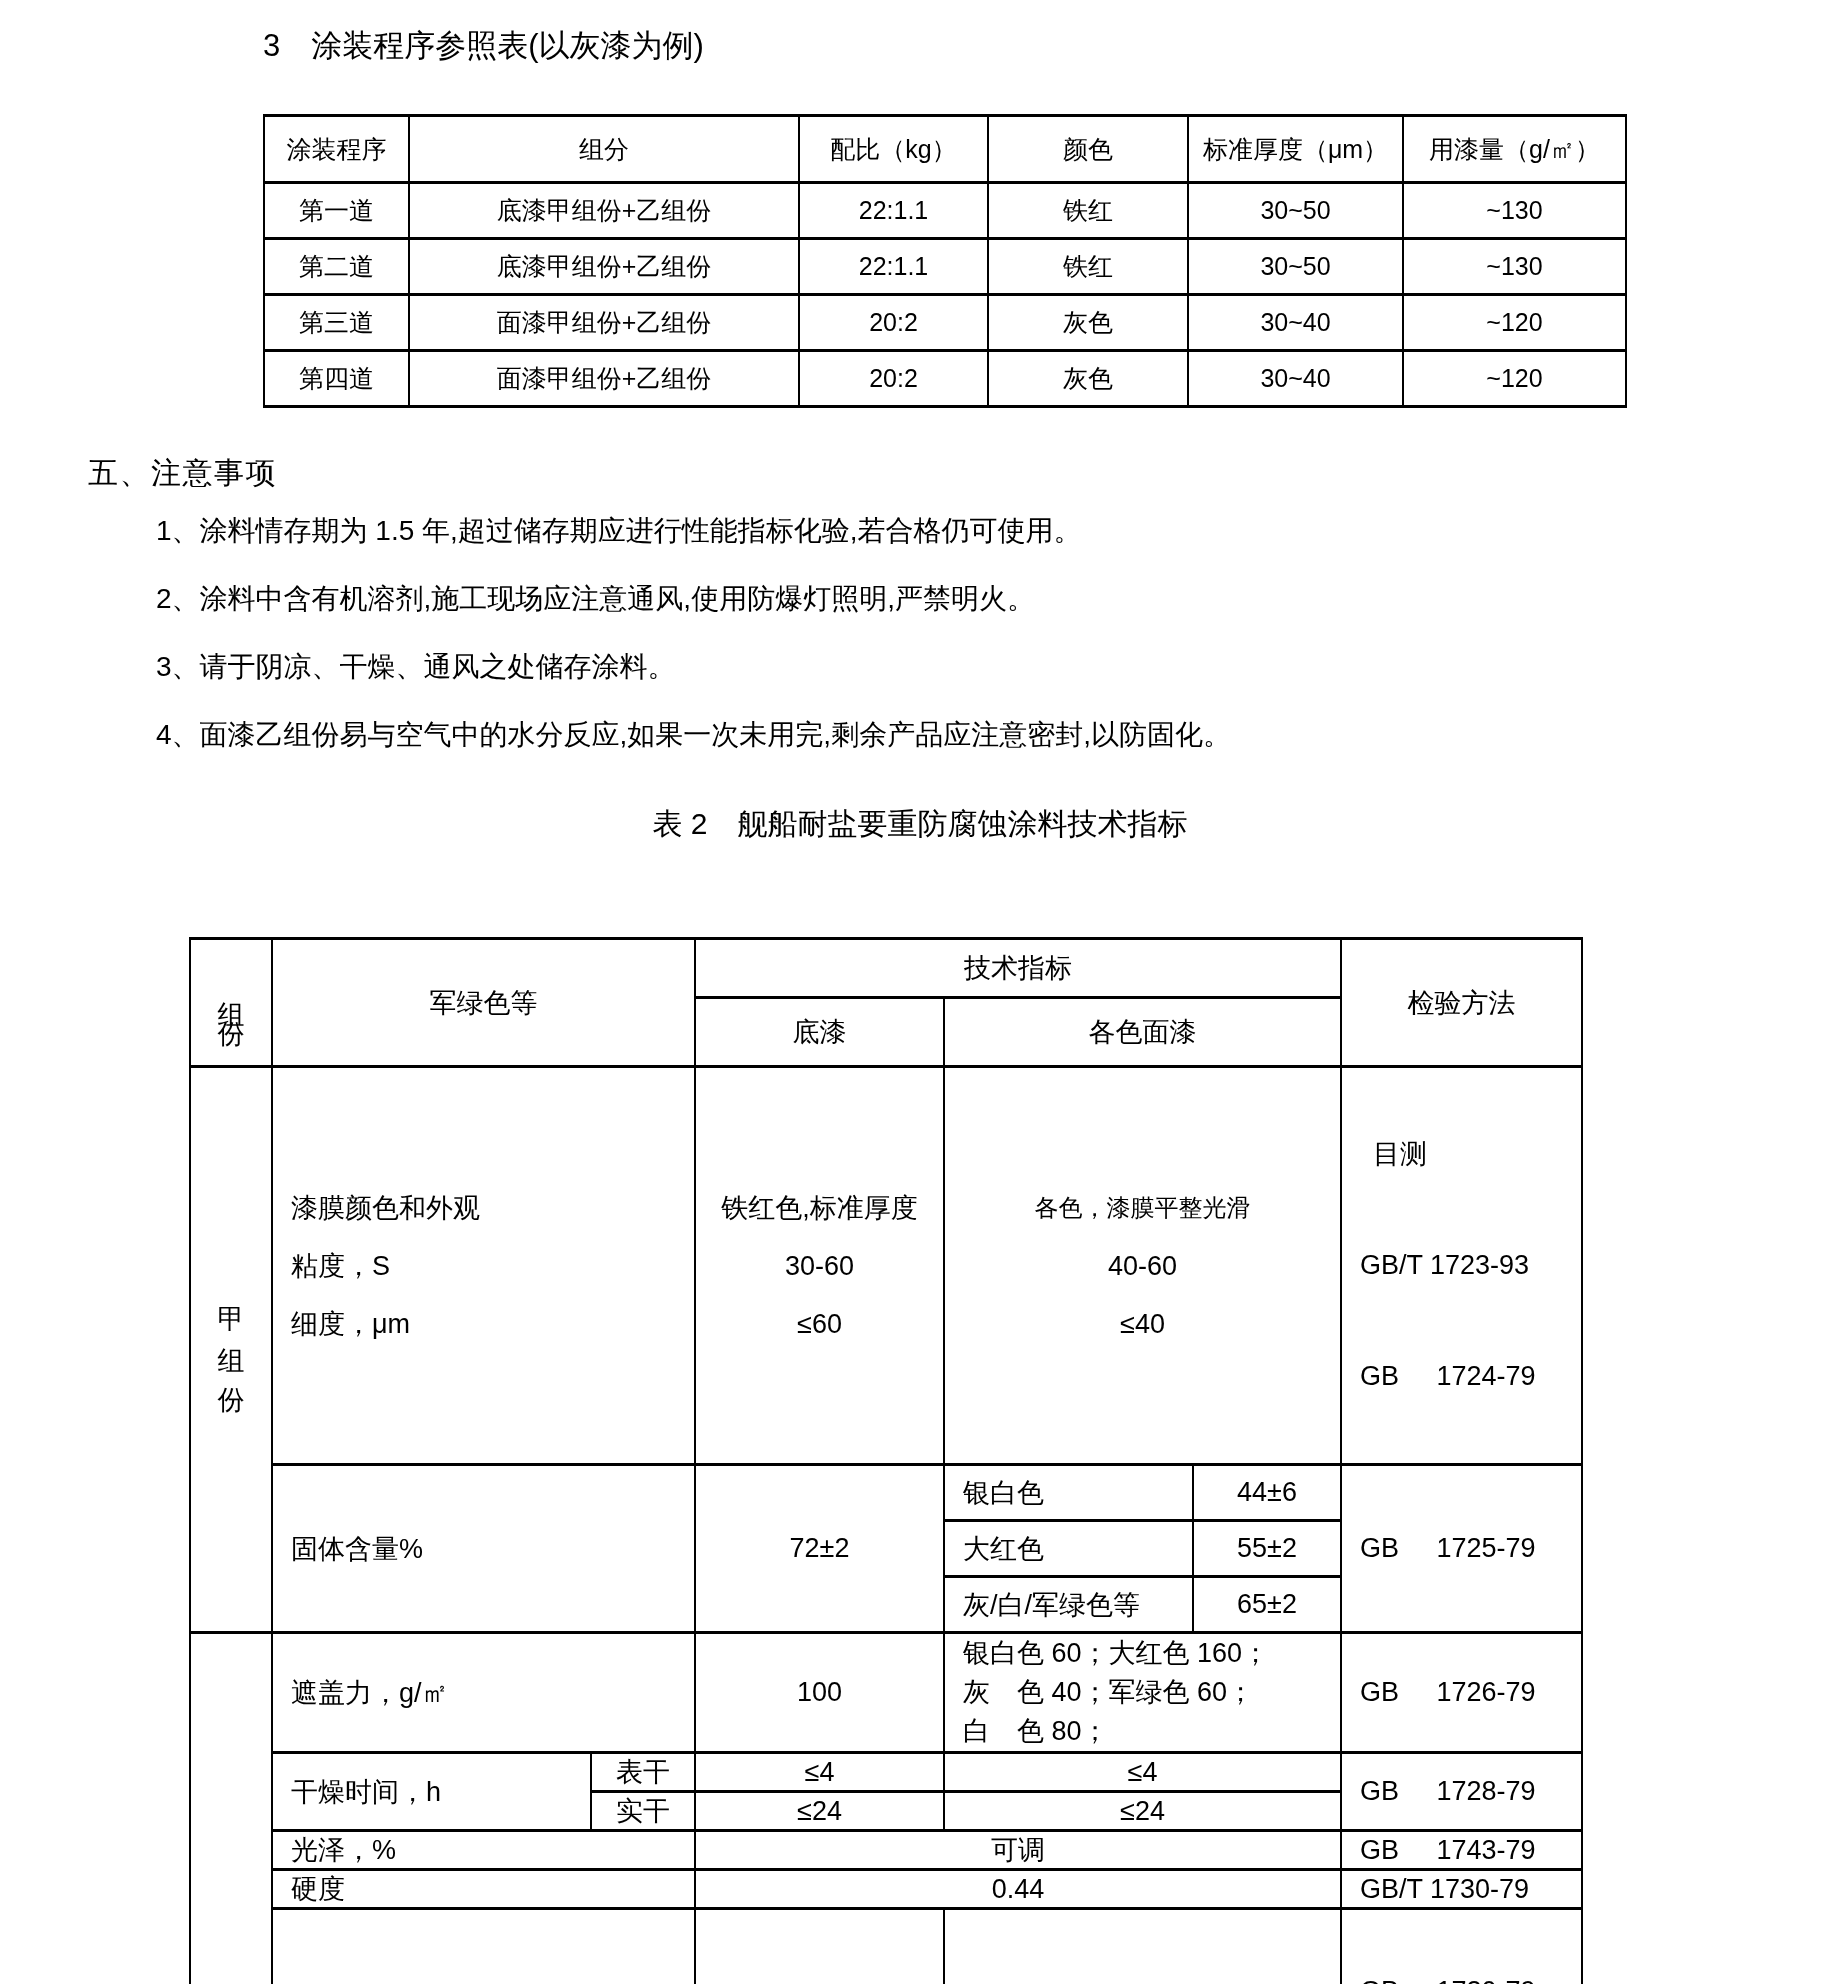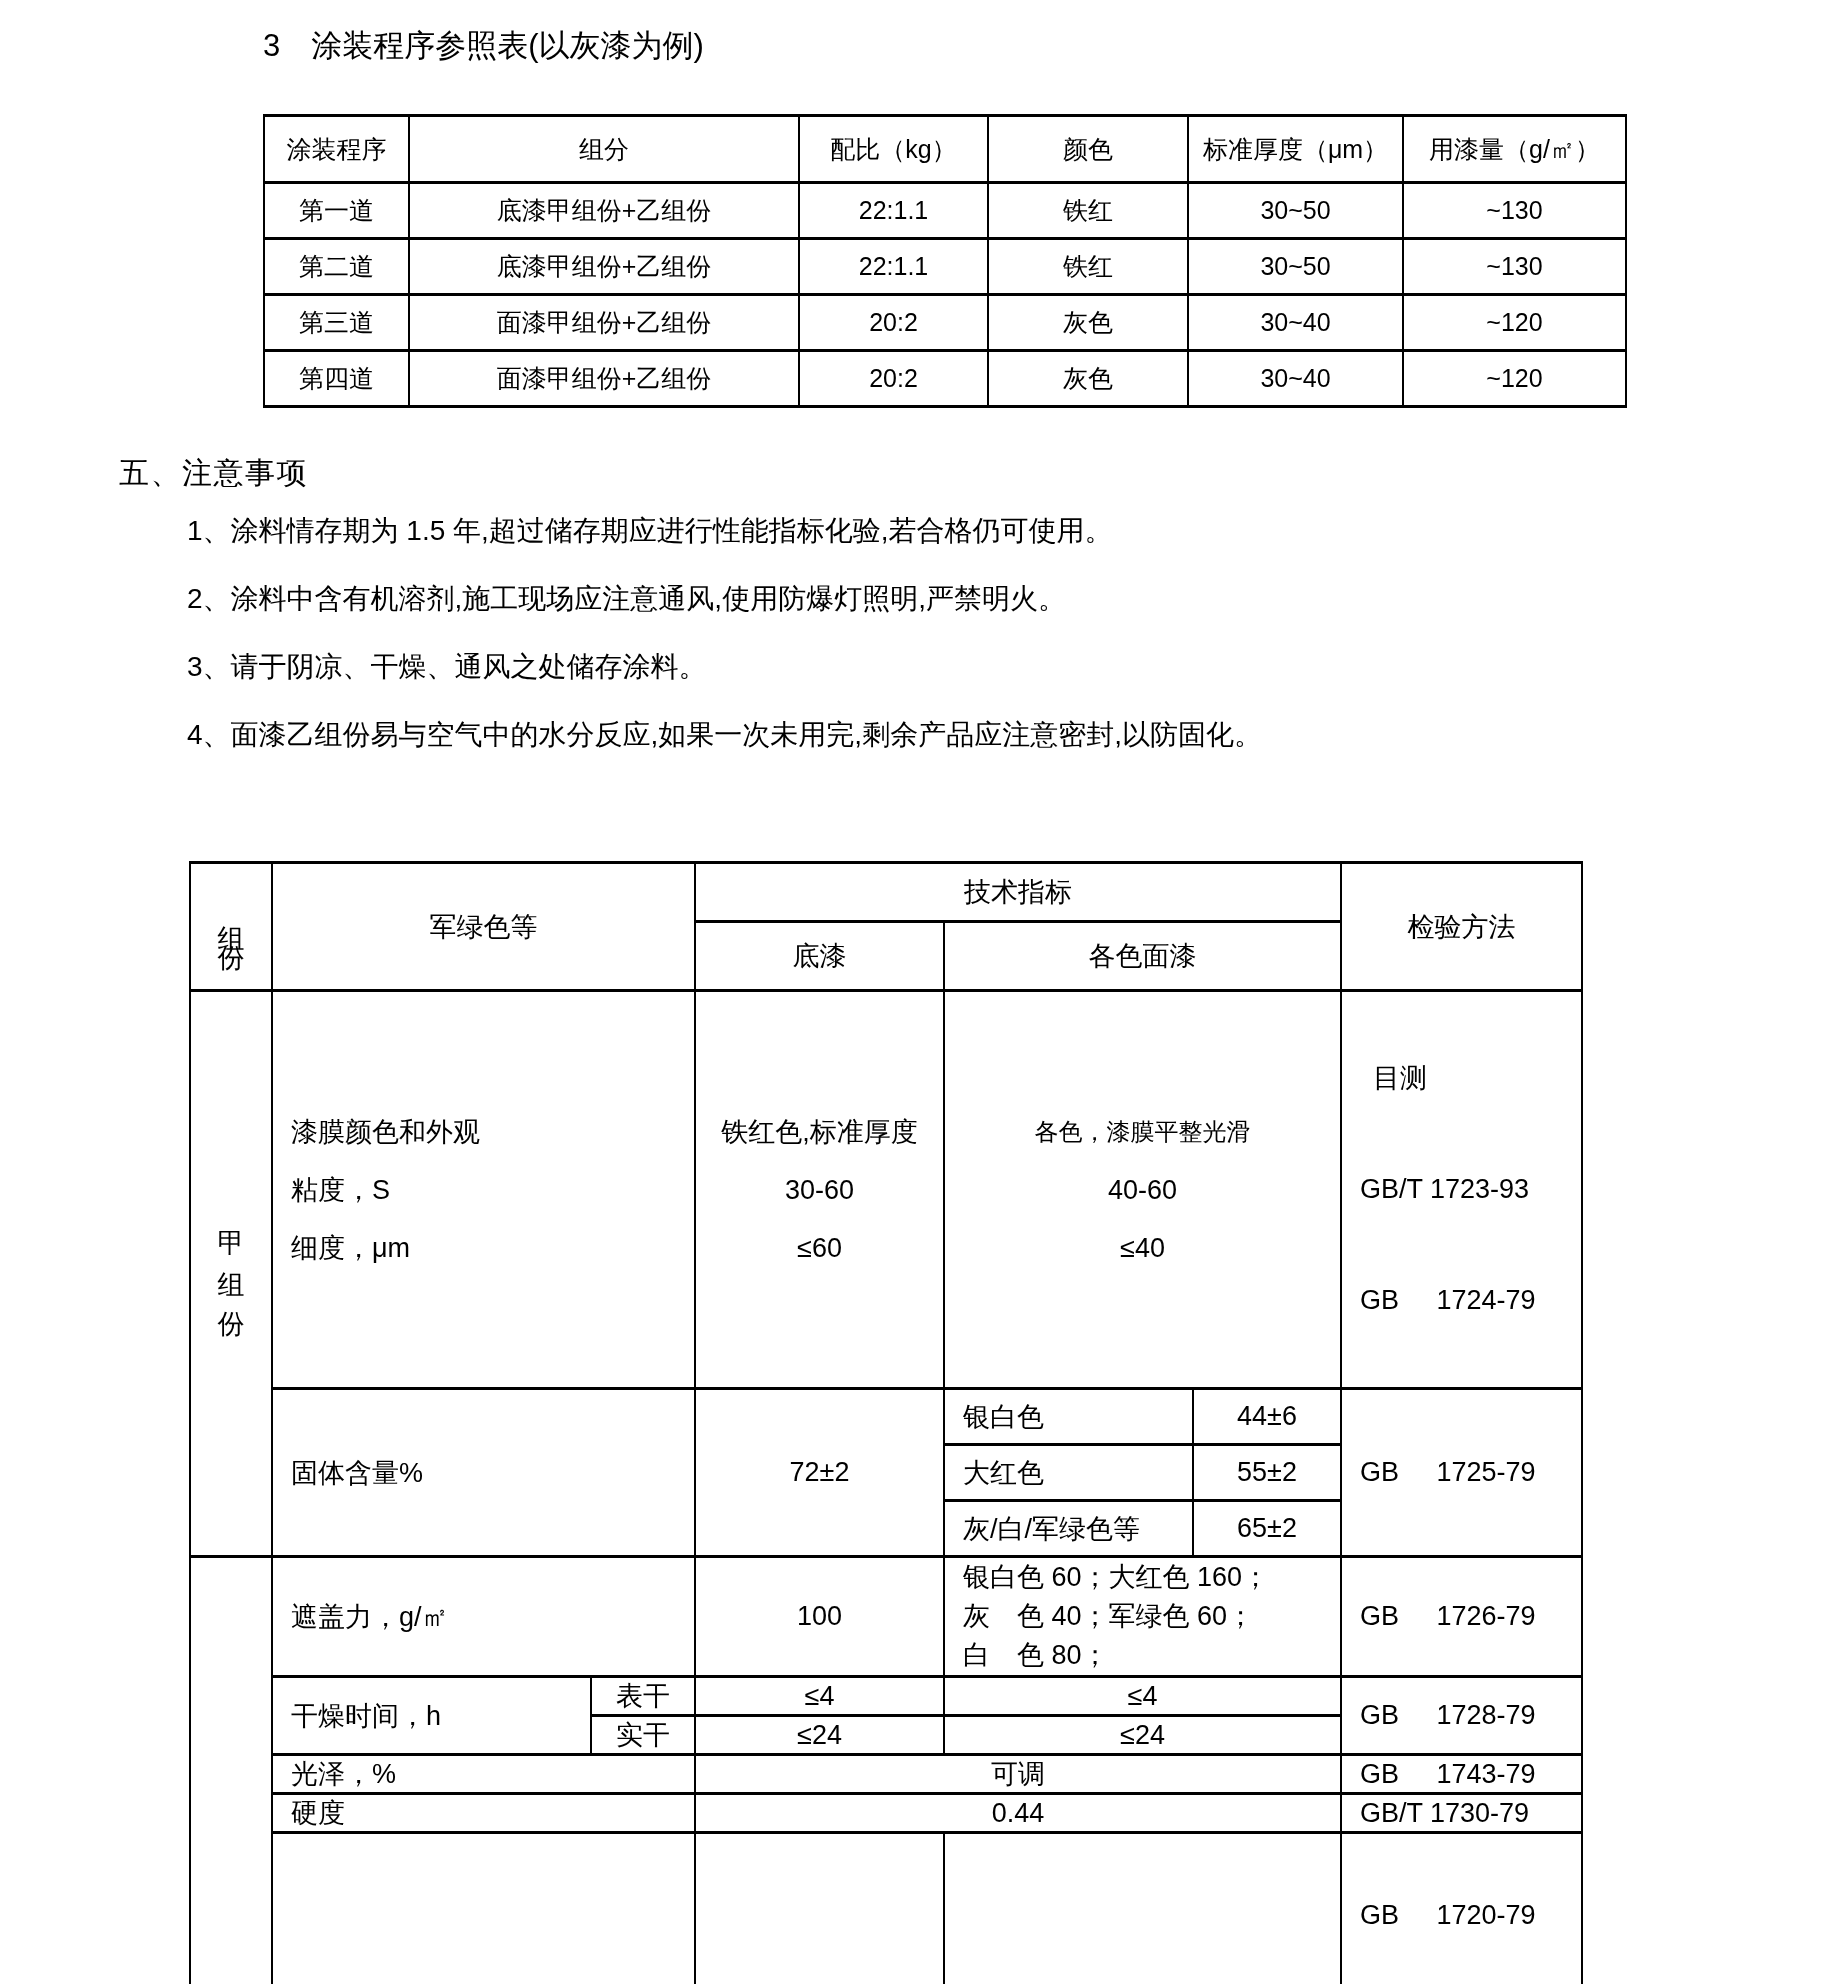--- a/index.html
+++ b/index.html
@@ -41,21 +41,21 @@
     overflow: hidden;
   }
 
   
   .t1 { margin: 47px 16px 0 263px; width: 1362px; }
   .t1 th, .t1 td { font-size: 25px; }
   .t1 tr { height: 56px; }
   .t1 tr.hdr { height: 67px; }
 
   
-  .notes { margin: 40px 0 0 119px; }
+  .notes { margin: 40px 0 0 88px; }
   .notes-heading { font-size: 30px; line-height: 49px; letter-spacing: 1.5px; }
   .note-item { margin-left: 68px; font-size: 28px; line-height: 68px; white-space: pre; }
 
   
   .t2 { margin: 92px 0 0 189px; width: 1391px; }
   .t2 td { font-size: 27px; }
   .t2 tr.r1  { height: 59px; }
   .t2 tr.r2  { height: 69px; }
   .t2 tr.r3  { height: 174px; }
   .t2 tr.r4  { height: 56px; }
@@ -144,20 +144,21 @@
     </table>
 
   <div class="notes">
     <div class="notes-heading">五、注意事项</div>
     <div class="note-item">1、涂料情存期为 1.5 年,超过储存期应进行性能指标化验,若合格仍可使用。</div>
     <div class="note-item">2、涂料中含有机溶剂,施工现场应注意通风,使用防爆灯照明,严禁明火。</div>
     <div class="note-item">3、请于阴凉、干燥、通风之处储存涂料。</div>
     <div class="note-item">4、面漆乙组份易与空气中的水分反应,如果一次未用完,剩余产品应注意密封,以防固化。</div>
   </div>
 
+  <div class="caption2">表 2　舰船耐盐要重防腐蚀涂料技术指标</div>
 
   <table class="t2">
     <colgroup>
       <col style="width:82px">
         <col style="width:319px">
         <col style="width:104px">
       <col style="width:249px">
         <col style="width:249px">
         <col style="width:148px">
       <col style="width:241px">

